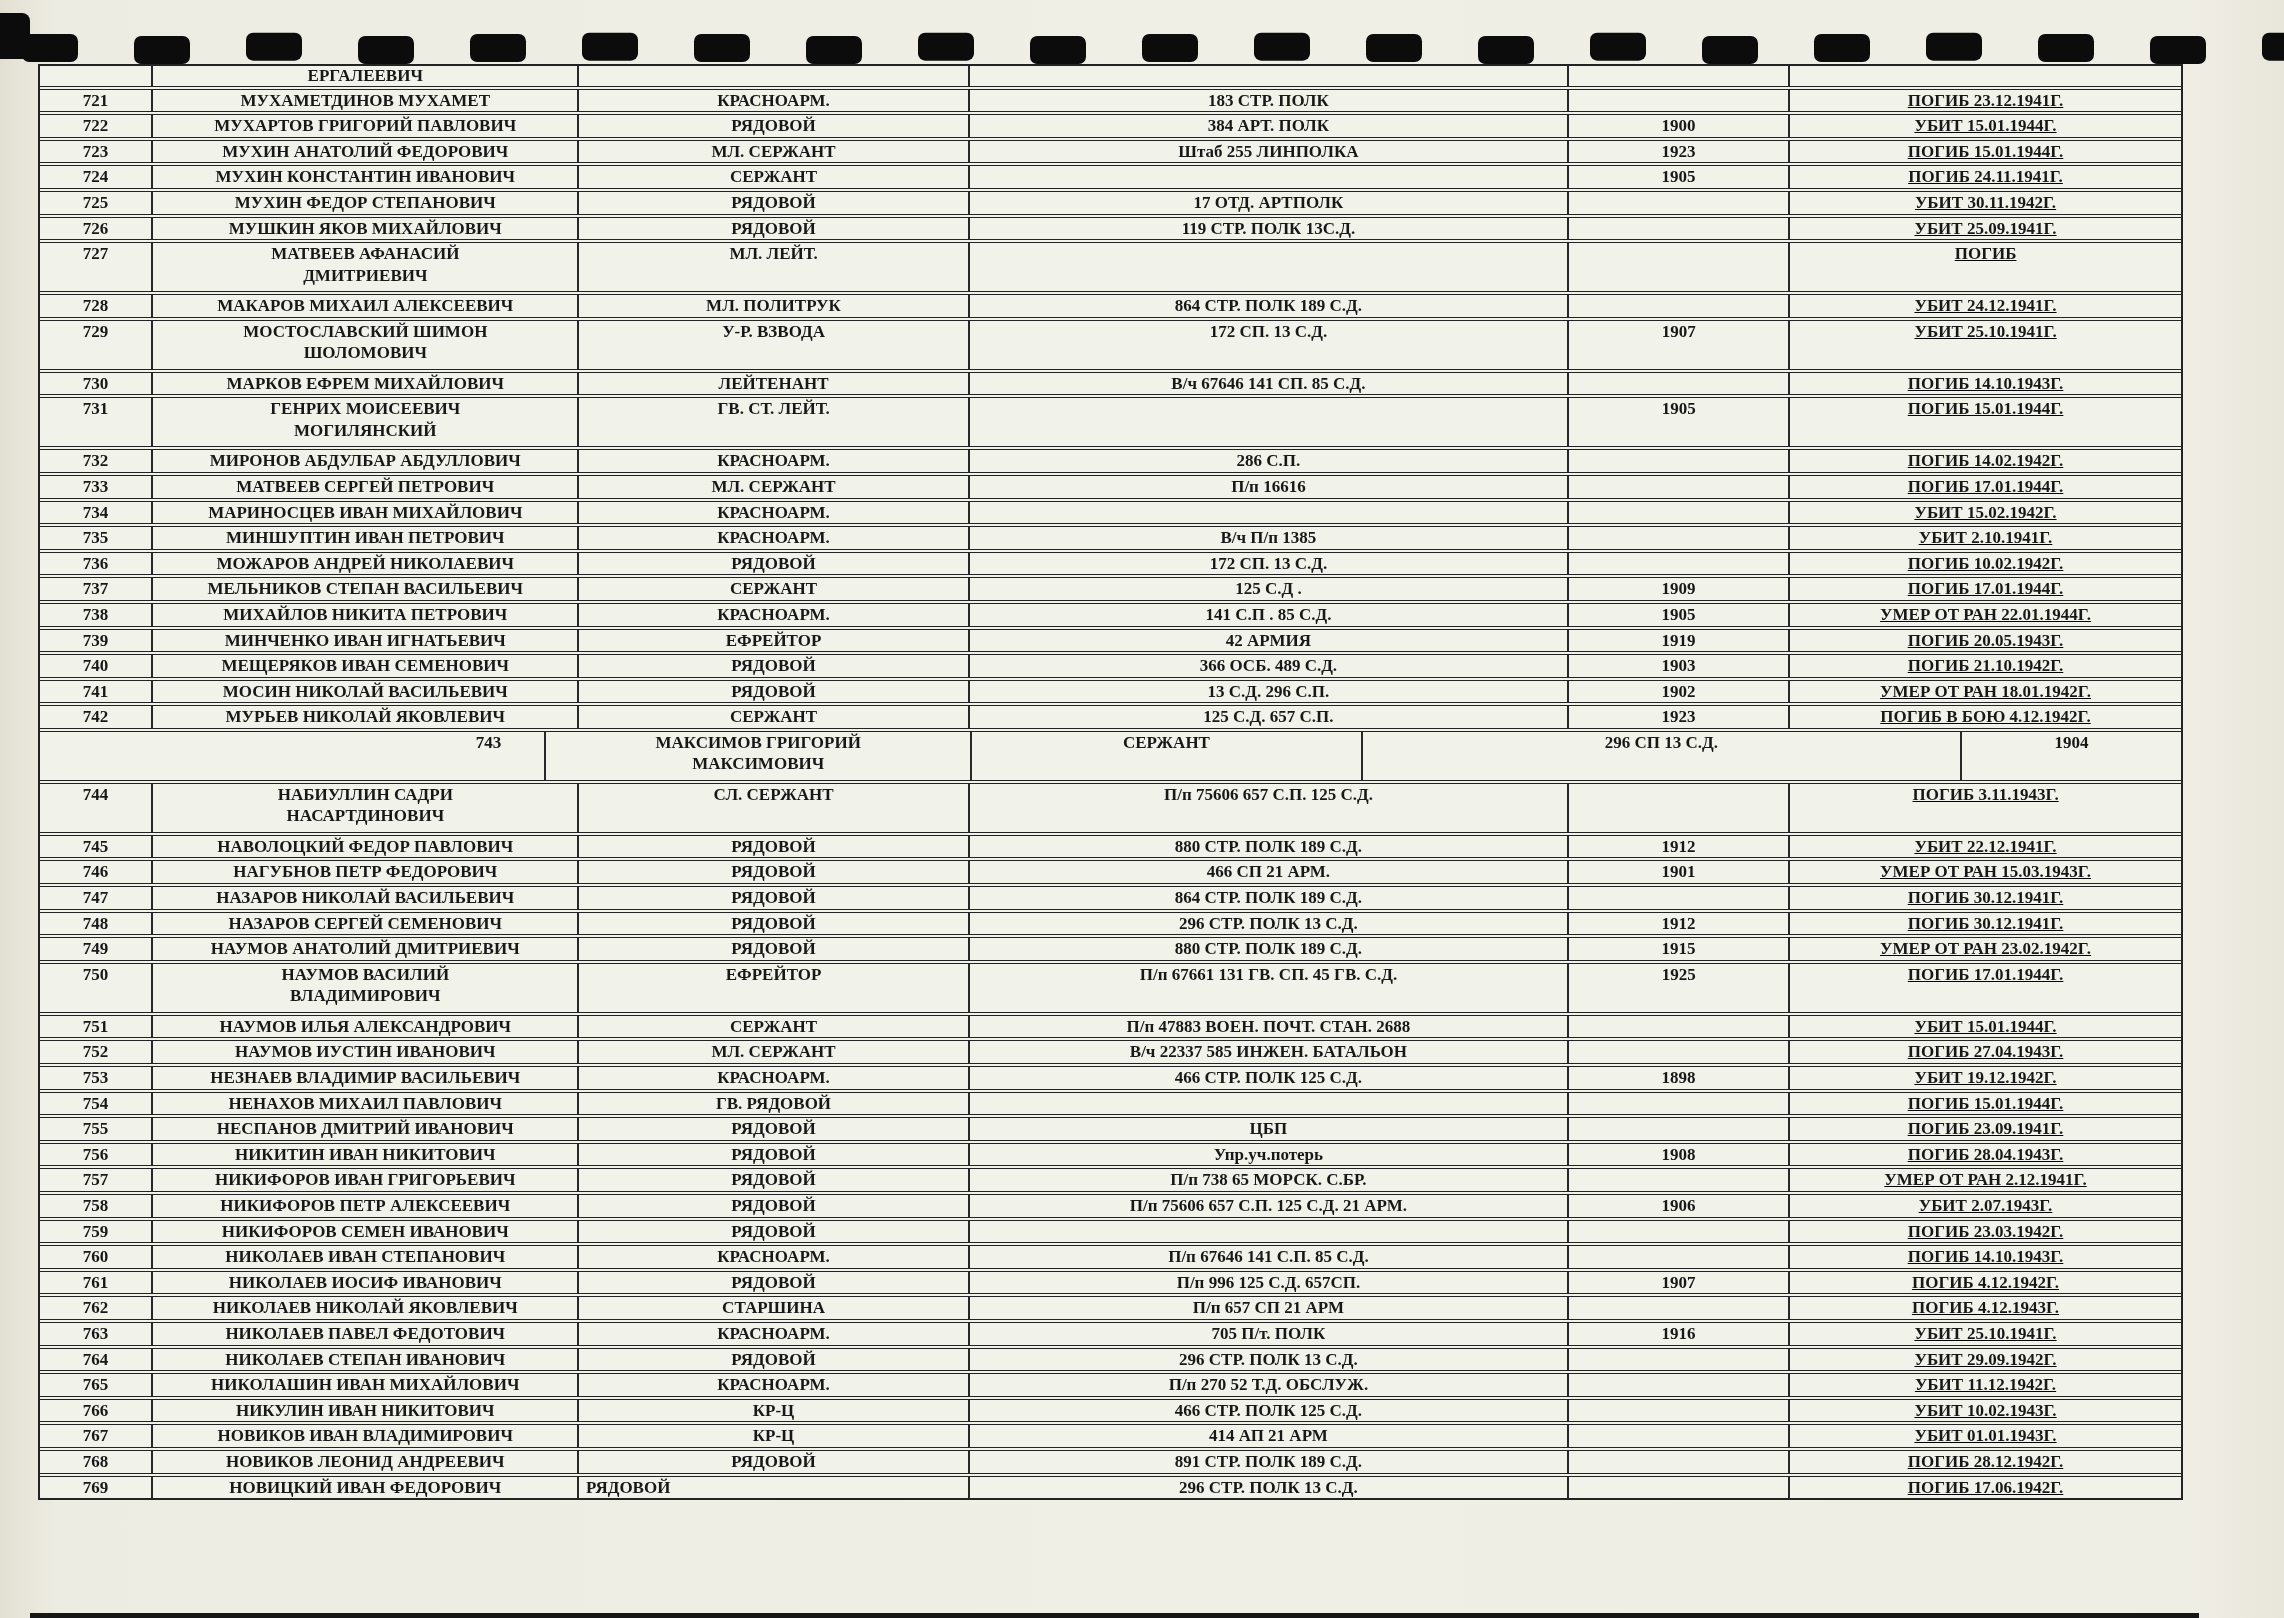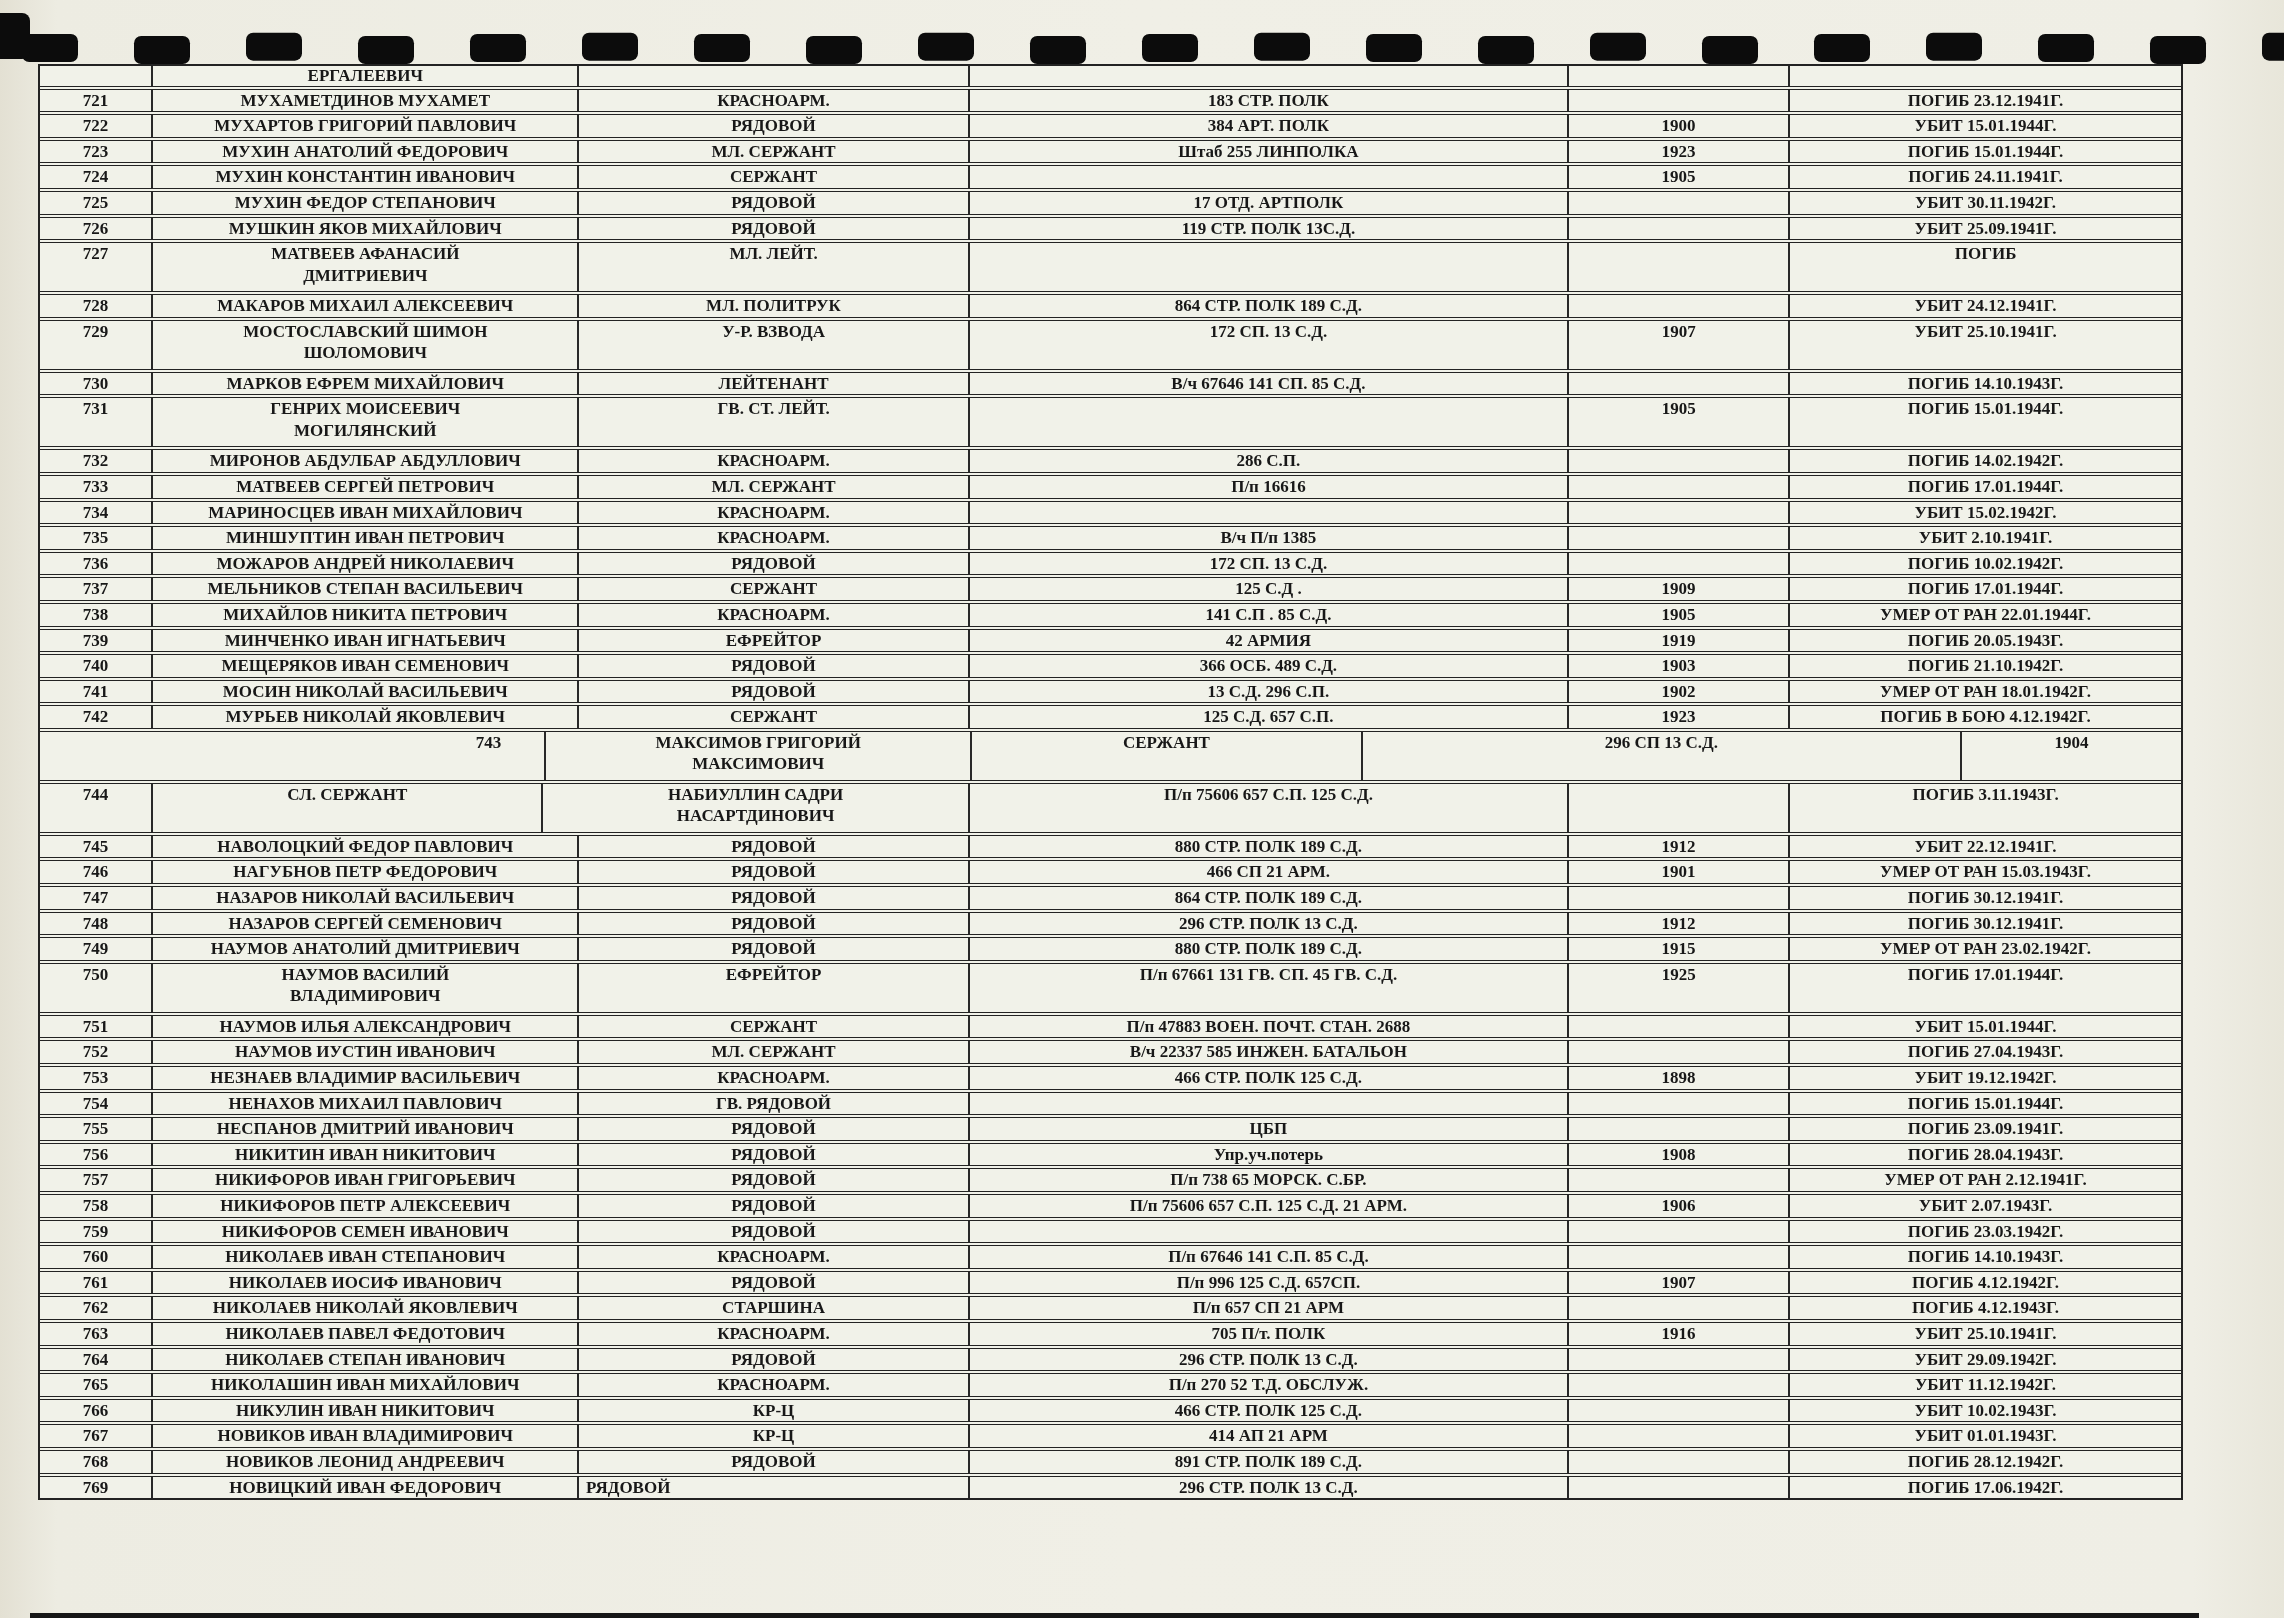--- a/index.html
+++ b/index.html
@@ -26,21 +26,21 @@
     flex:none;box-sizing:border-box;border-left:2px solid #282828;
     display:flex;flex-direction:column;align-items:center;justify-content:flex-start;
     text-align:center;overflow:hidden;
   }
   .tcell:first-child{border-left:none;}
   .col-num {width:5.19%;}
   .col-name{width:19.91%;}
   .col-rank{width:18.23%;}
   .col-unit{width:28.00%;}
   .col-year{width:10.32%;}
-  .col-fate{width:18.35%;}
+  .col-fate{width:18.35%;text-decoration:underline;}
   .rank-left{align-items:flex-start;padding-left:6.5px;}
   .line{
     line-height:21.6px;font-size:17px;font-weight:700;color:#181818;
     white-space:nowrap;letter-spacing:0px;
   }
   .trow.first .line{line-height:19.6px;}
 </style>
 </head>
 <body>
 
@@ -509,26 +509,26 @@
           <div class="line">296 СП 13 С.Д.</div>
         </div>
         <div class="tcell col-year">
           <div class="line">1904</div>
         </div>
       </div>
       <div class="trow tall">
         <div class="tcell col-num">
           <div class="line">744</div>
         </div>
-        <div class="tcell col-rank">
-          <div class="line">СЛ. СЕРЖАНТ</div>
-        </div>
         <div class="tcell col-name">
           <div class="line">НАБИУЛЛИН САДРИ</div>
           <div class="line">НАСАРТДИНОВИЧ</div>
+        </div>
+        <div class="tcell col-rank">
+          <div class="line">СЛ. СЕРЖАНТ</div>
         </div>
         <div class="tcell col-unit">
           <div class="line">П/п 75606 657 С.П. 125 С.Д.</div>
         </div>
         <div class="tcell col-year"></div>
         <div class="tcell col-fate">
           <div class="line">ПОГИБ 3.11.1943Г.</div>
         </div>
       </div>
       <div class="trow">

